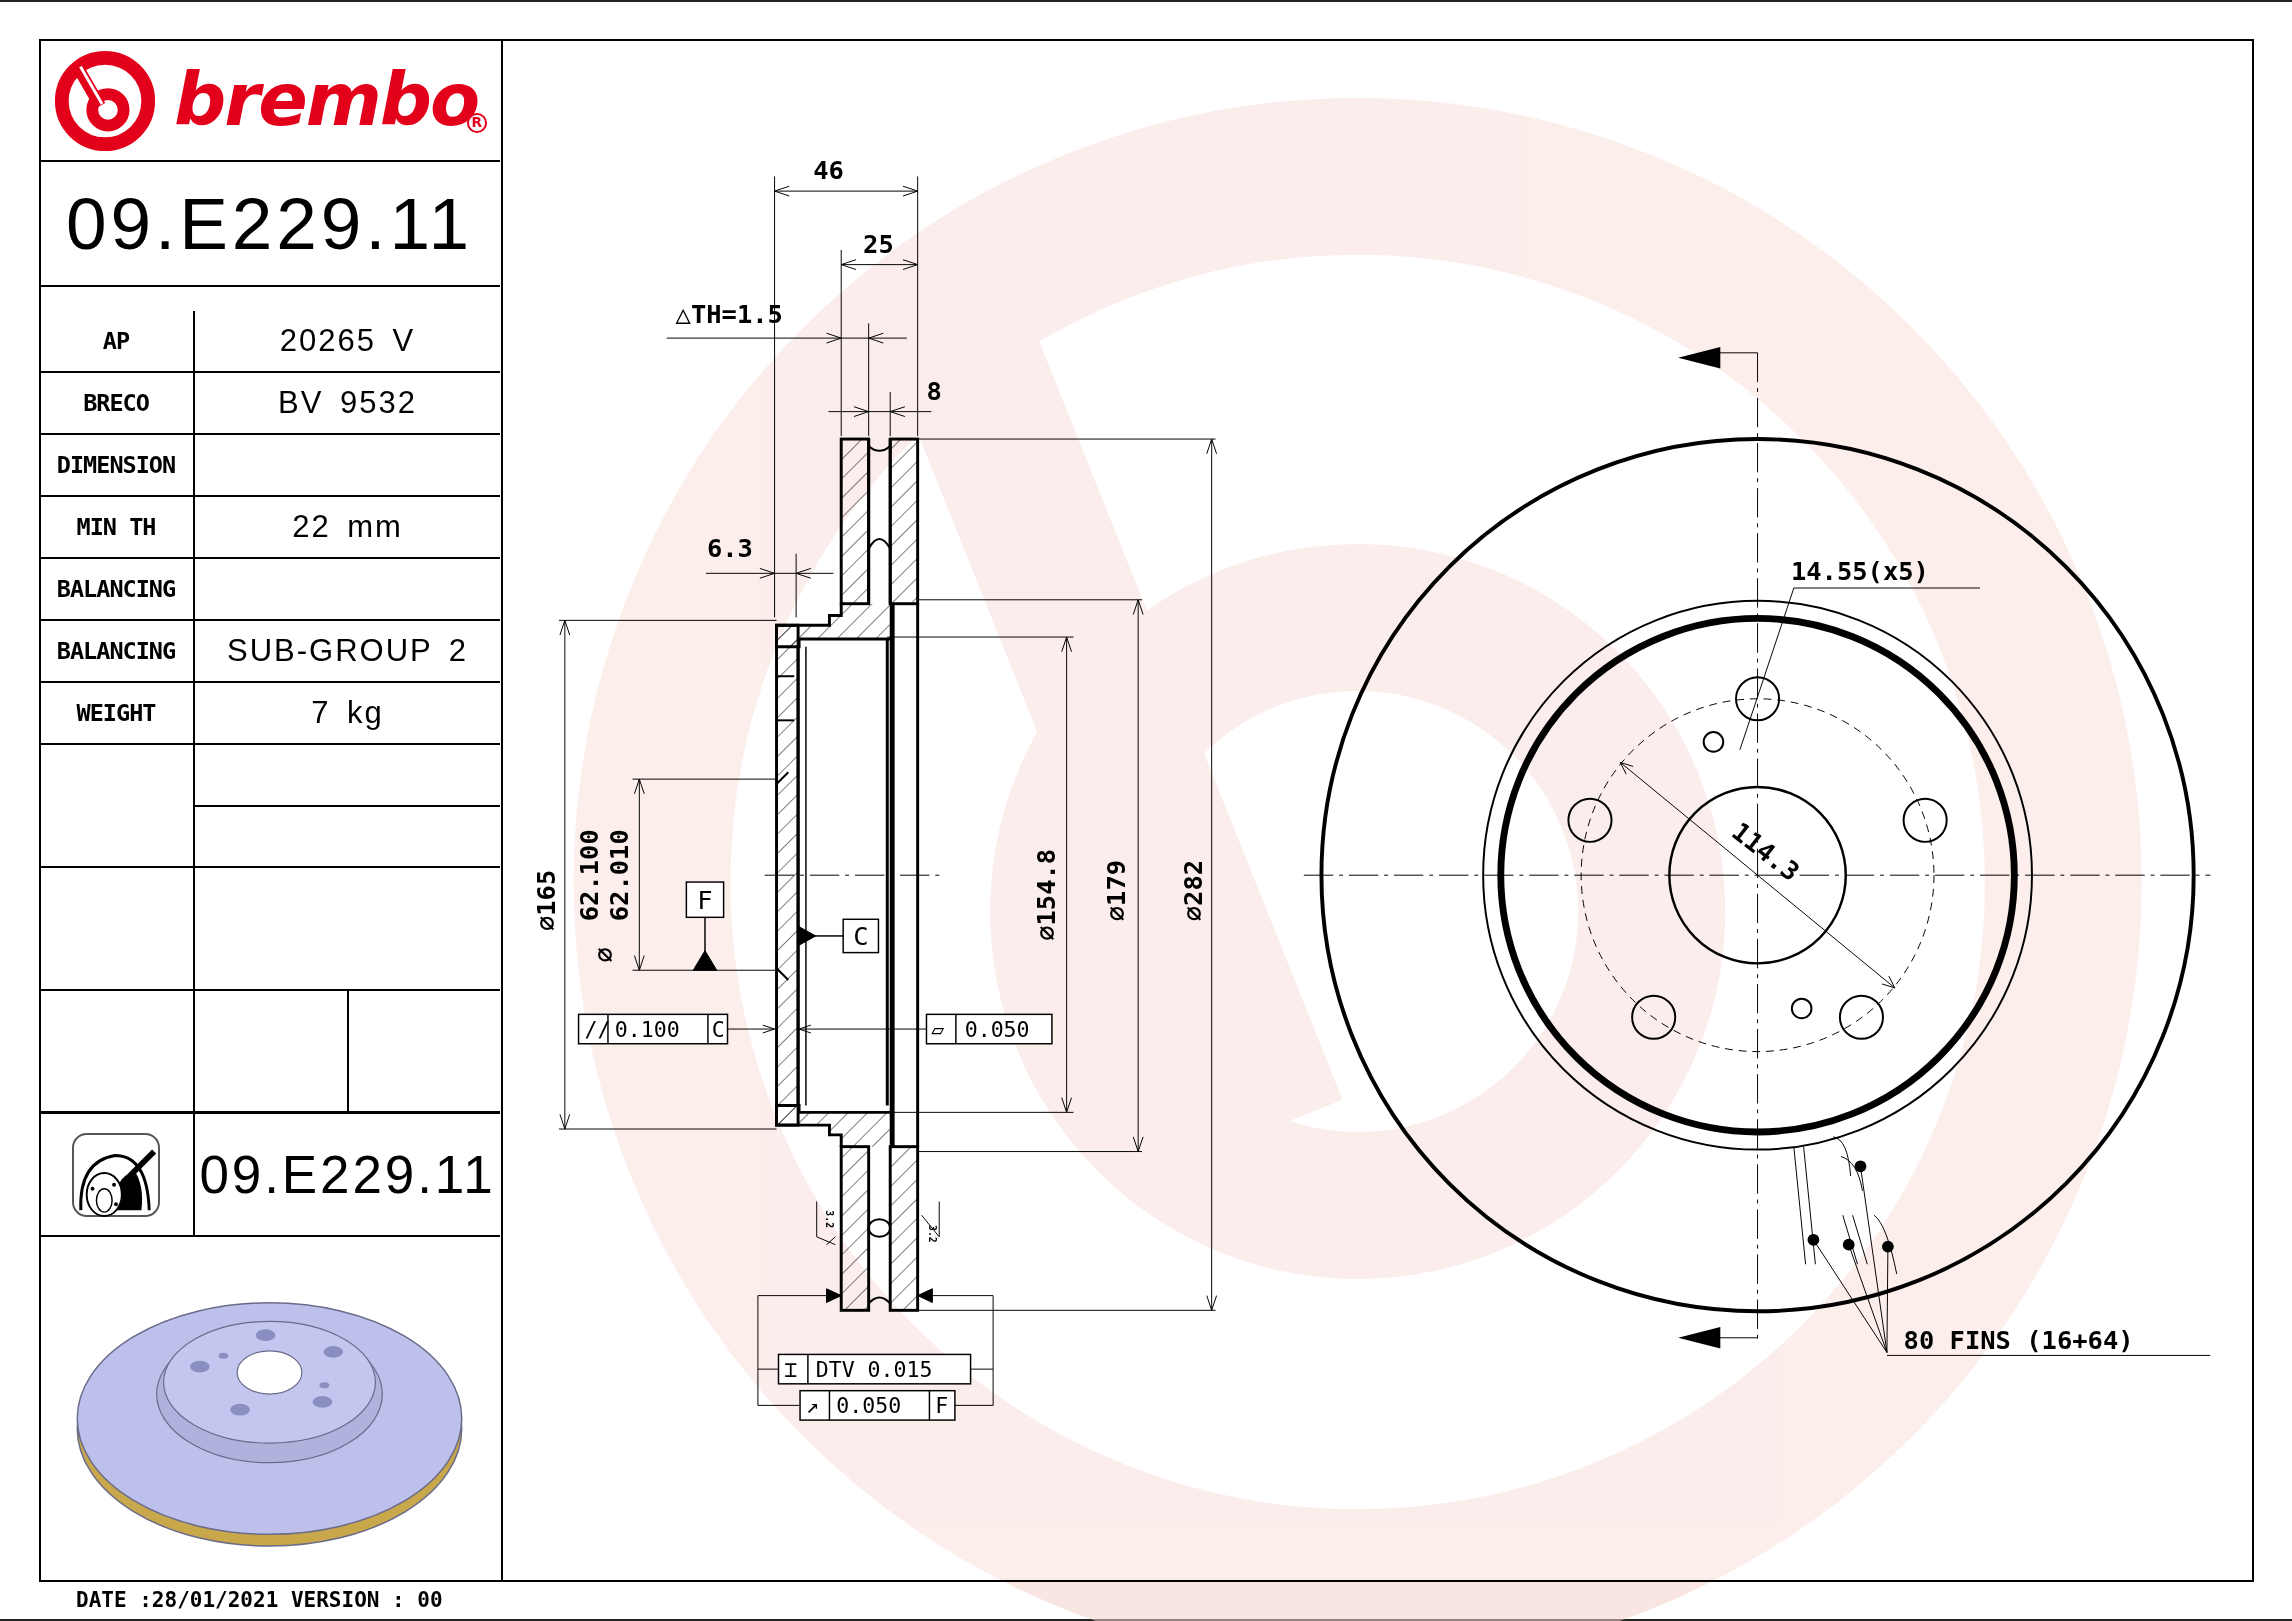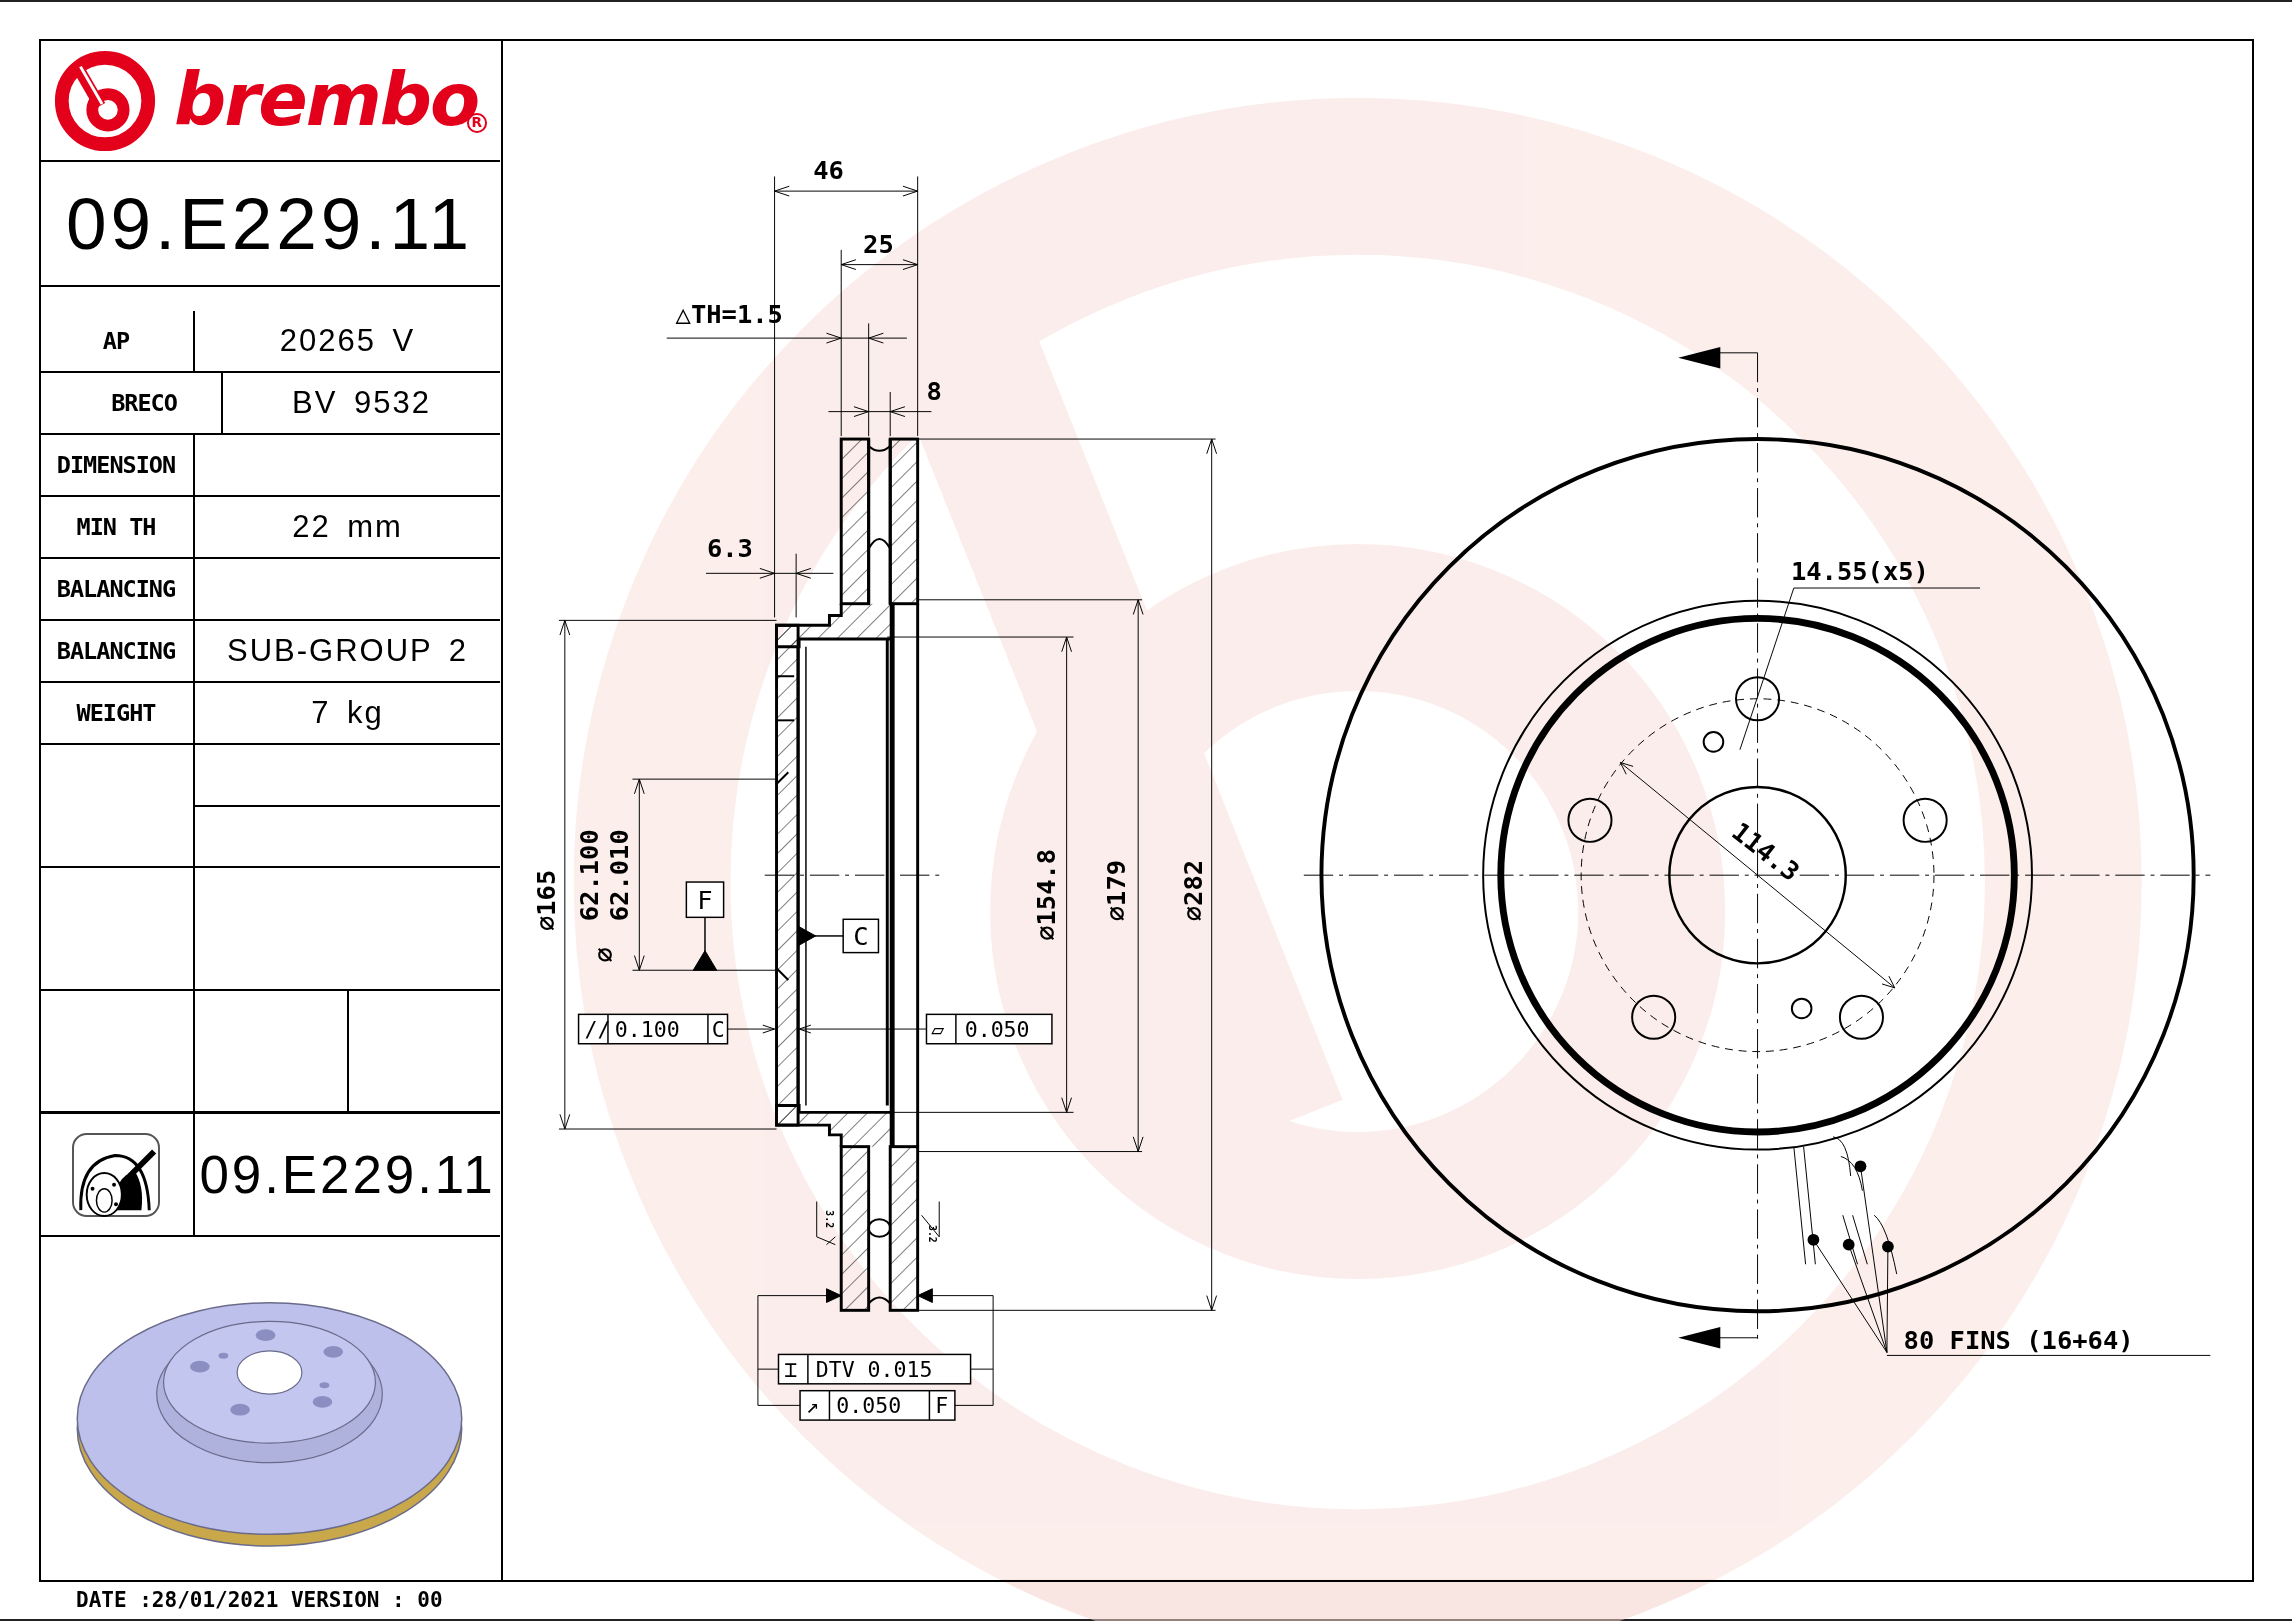--- a/index.html
+++ b/index.html
@@ -7,21 +7,21 @@
   #sheet{position:absolute;left:0;top:0;width:2293px;height:1621px;}
   .frame{position:absolute;left:39px;top:39px;width:2215px;height:1543px;border:2.9px solid #000;box-sizing:border-box;}
   .panel{position:absolute;left:39px;top:39px;width:464px;height:1543px;border-right:2.9px solid #000;box-sizing:border-box;}
   .logo-cell{position:absolute;left:0;top:0;width:461px;height:123px;border-bottom:2.9px solid #000;box-sizing:border-box;}
   .brand-text{position:absolute;left:135px;top:17.6px;font-family:"DejaVu Sans",sans-serif;font-weight:bold;font-size:73px;color:#e3001b;letter-spacing:-2px;font-style:italic;}
   .brand-reg{position:absolute;left:428px;top:74px;font-size:13.7px;color:#e3001b;border:2px solid #e3001b;border-radius:50%;width:15.7px;height:15.7px;line-height:15.7px;text-align:center;font-weight:bold;}
   .pn-cell{position:absolute;left:0;top:123px;width:461px;height:125px;border-bottom:2.9px solid #000;box-sizing:border-box;display:flex;align-items:center;justify-content:center;}
   .pn-text{font-family:"Liberation Sans",sans-serif;font-size:73px;letter-spacing:3.9px;color:#000;}
   .spec-table{position:absolute;left:0;top:248px;width:461px;margin-top:24px;}
   .spec-row{height:62px;display:flex;border-bottom:2px solid #000;box-sizing:border-box;}
-  .spec-row.thick{border-bottom:2.9px solid #000;padding-left:28px;}
+  .spec-row.thick{border-bottom:2.9px solid #000;}
   .spec-label{width:154px;border-right:2px solid #000;display:flex;align-items:center;justify-content:center;font-family:"DejaVu Sans Mono",monospace;font-weight:bold;font-size:23.5px;letter-spacing:-1px;}
   .spec-value{flex:1;display:flex;align-items:center;justify-content:center;font-family:"Liberation Sans",sans-serif;font-size:31px;letter-spacing:2px;word-spacing:5.9px;border-radius:21px;}
   .empty-row{display:flex;border-bottom:2px solid #000;box-sizing:border-box;}
   .empty-row.thick{border-bottom:3.9px solid #000;}
   .empty-left{width:154px;border-right:2px solid #000;}
   .empty-right{flex:1;display:flex;flex-direction:column;}
   .empty-sub{flex:1;}
   .empty-sub + .empty-sub{border-top:2px solid #000;}
   .empty-split{flex:1;display:flex;}
   .empty-split > div{flex:1;}

